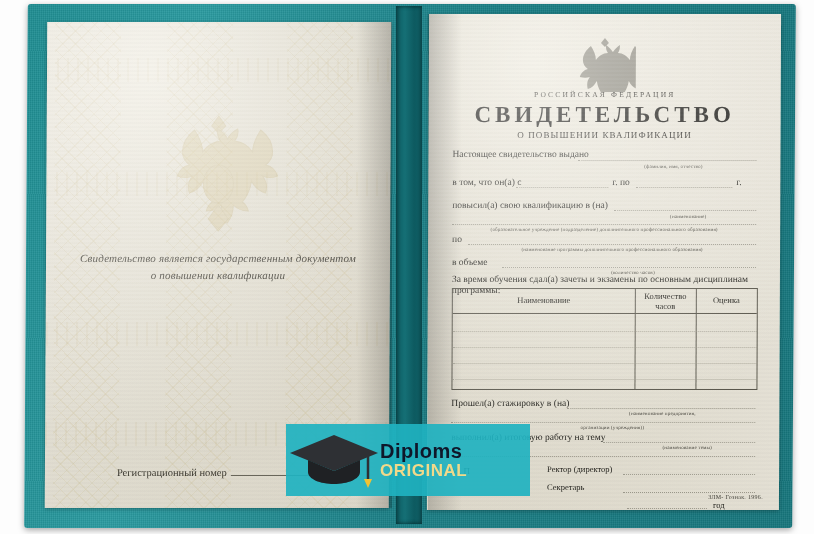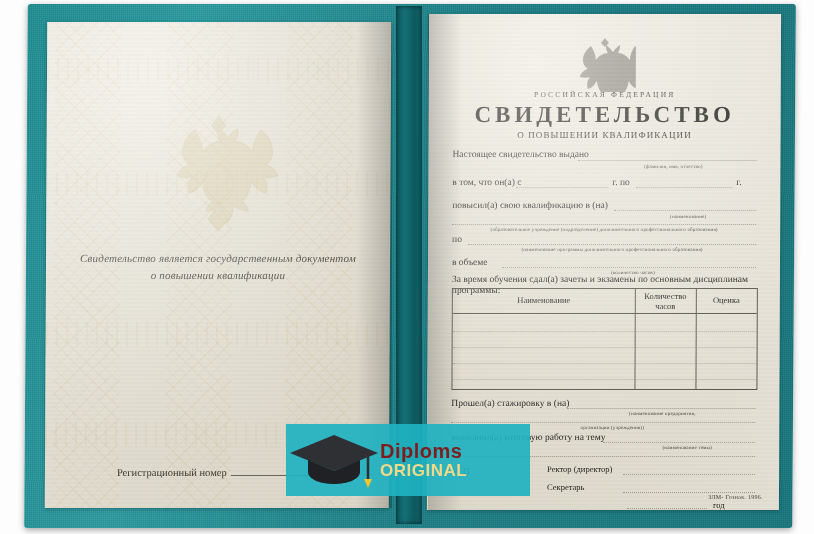--- a/index.html
+++ b/index.html
@@ -150,21 +150,21 @@
     background:rgba(31,178,192,.92);
     display:flex;align-items:center;
   }
   .wm-cap{
     position:relative;width:92px;height:62px;flex:0 0 92px;margin-left:2px;
   }
   .wm-text{
     display:flex;flex-direction:column;justify-content:center;line-height:1.04;
     font-family:"Liberation Sans", sans-serif;
   }
-  .wm-text .l1{font-size:20px;font-weight:bold;color:#7f1d1d;letter-spacing:.5px;}
+  .wm-text .l1{font-size:20px;font-weight:bold;color:#0f172a;letter-spacing:.5px;}
   .wm-text .l2{font-size:17px;font-weight:bold;color:#f1d98a;letter-spacing:.5px;}
 
   
   .gutter-shadow-l{
     position:absolute;left:356px;top:22px;width:36px;height:486px;
     background:linear-gradient(90deg, rgba(0,0,0,0) 0%, rgba(0,0,0,.20) 100%);
     pointer-events:none;
   }
   .gutter-shadow-r{
     position:absolute;left:428px;top:14px;width:34px;height:496px;

